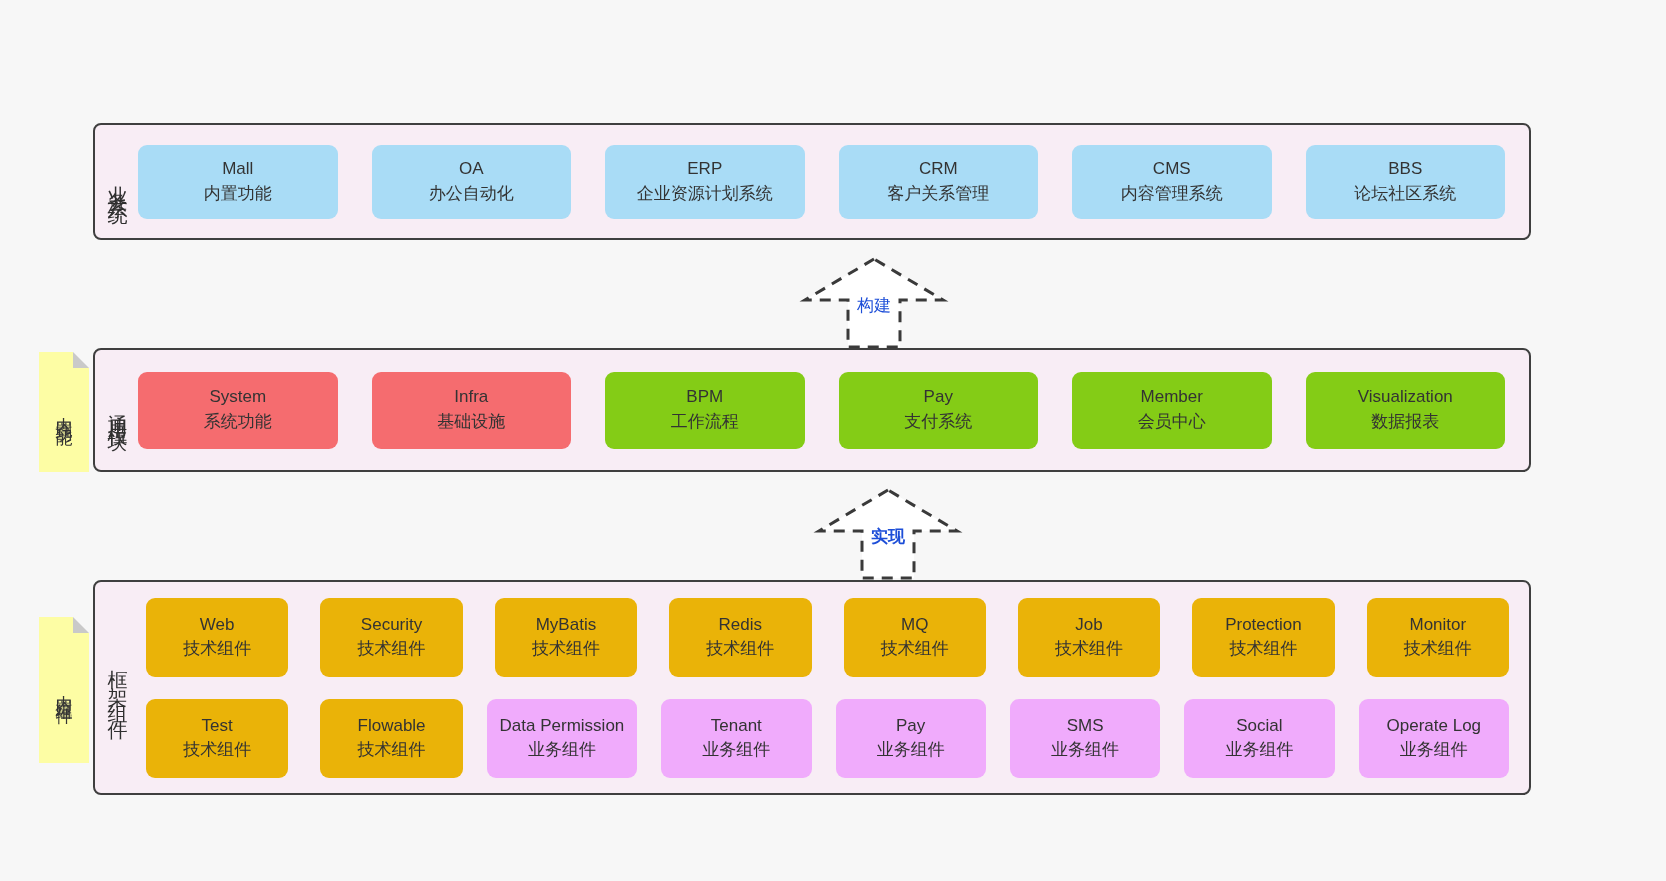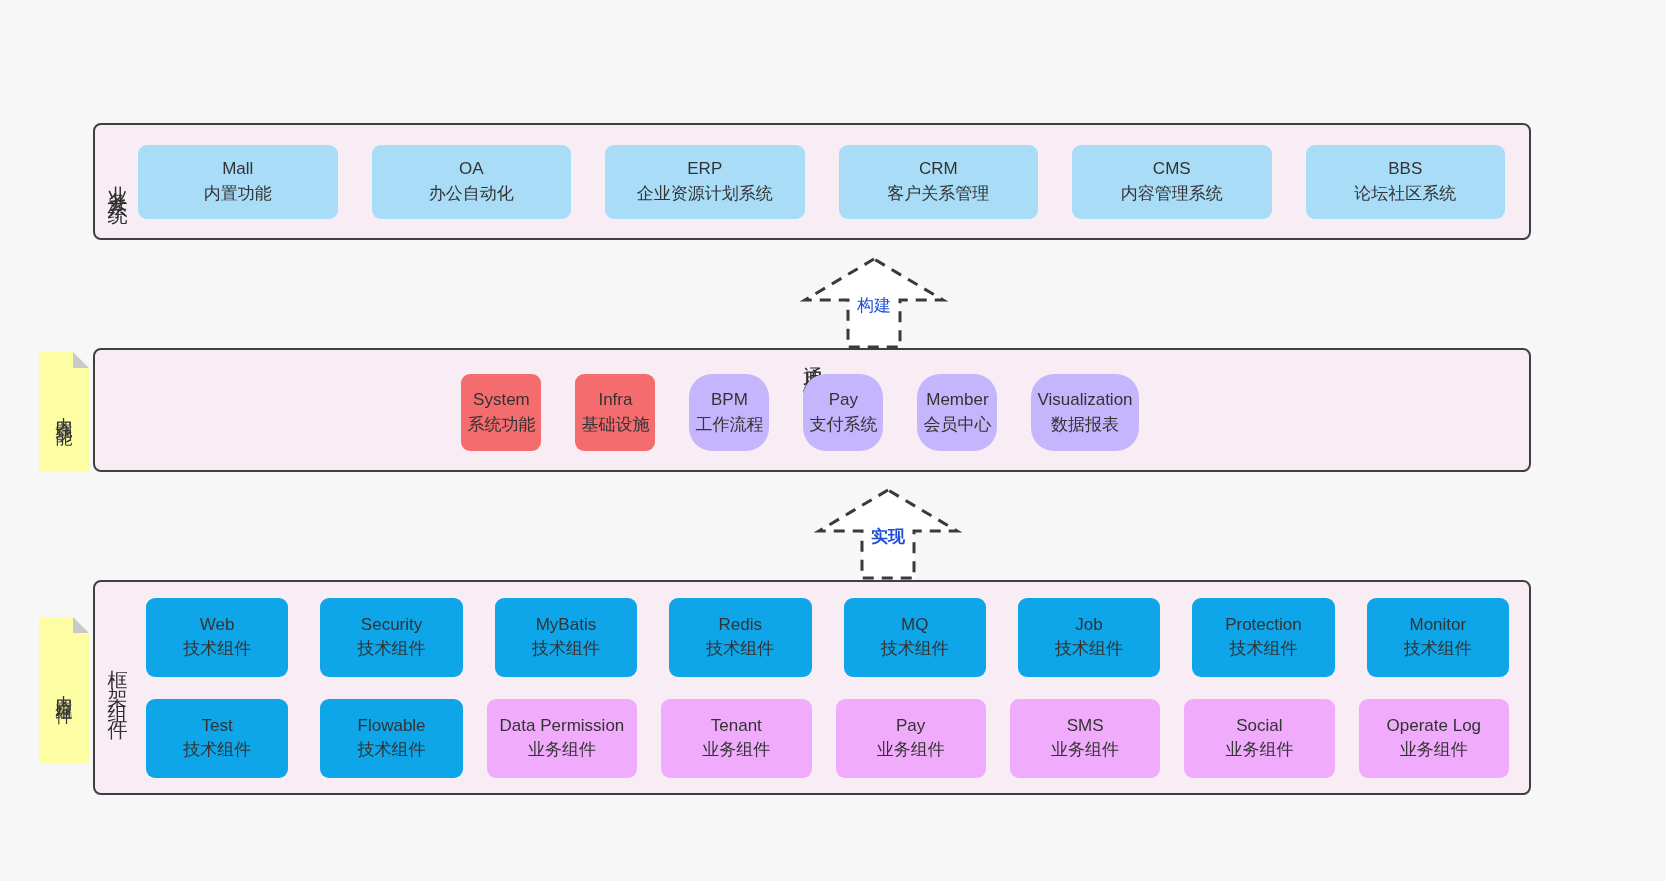--- a/index.html
+++ b/index.html
@@ -15,21 +15,21 @@
   }
   
   .band {
     position:absolute; left:93px; width:1438px;
     background:#f8edf5;
     border:2px solid #3f3f3f; border-radius:8px;
     box-sizing:border-box;
     display:flex; align-items:center;
   }
   .band-top { top:123px; height:117px; }
-  .band-mid { top:348px; height:124px;flex-direction:column; }
+  .band-mid { top:348px; height:124px; }
   .band-bot { top:580px; height:215px; }
   .band-label {
     writing-mode:vertical-lr; text-orientation:upright;
     font-size:20px; line-height:1; letter-spacing:6px;
     color:#2f2f2f; margin:0 10px 0 13px;
     user-select:none; white-space:nowrap;
   }
   .band-bot .band-label { letter-spacing:17px; }
   .boxes {
     flex:1; display:flex; gap:34px; margin-right:24px;
@@ -44,22 +44,22 @@
   .band-mid .box { height:77px; }
   .grid {
     flex:1; display:grid;
     grid-template-columns:repeat(8,1fr);
     column-gap:24px; row-gap:22px;
     margin-right:20px;
   }
   .grid .box { flex:none; height:79px; line-height:1.4; }
   .c-blue   { background:#a9dcf6; }
   .c-red    { background:#f56c6f; }
-  .c-pink   { background:#c4b5fd;border-radius:23px; }
-  .c-green  { background:#0ea5e9;margin-left:8px; }
+  .c-pink   { background:#84cc16; }
+  .c-green  { background:#eab308;margin-left:8px; }
   .c-lgreen { background:#f0abfc; }
   
   .sticky {
     position:absolute; left:39px; width:50px;
     background:#fdfda4;
     display:flex; align-items:center; justify-content:center;
   }
   .sticky-1 { top:352px; height:120px; }
   .sticky-2 { top:617px; height:146px; }
   .sticky::before {

